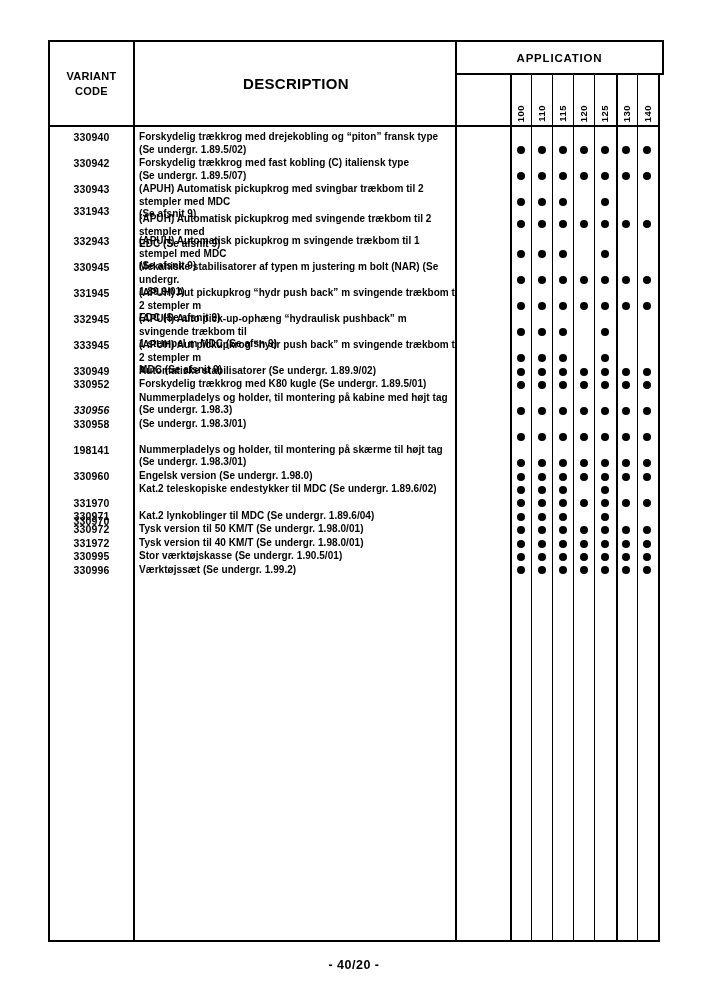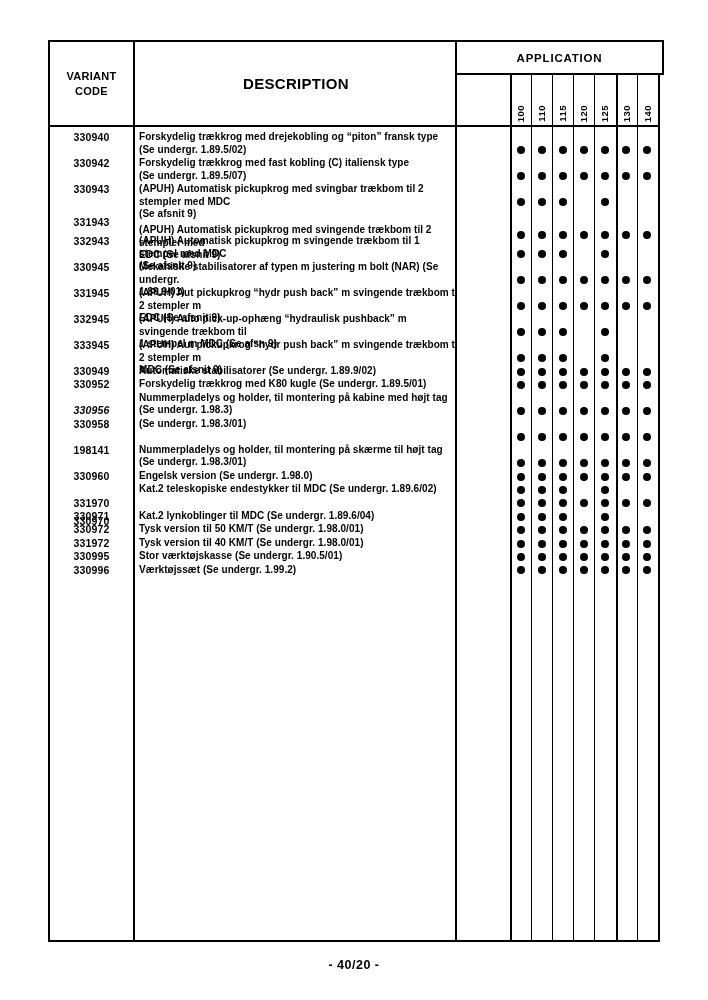--- a/index.html
+++ b/index.html
@@ -160,21 +160,21 @@
             <div>(APUH) Automatisk pickupkrog med svingbar trækbom til 2 stempler med MDC</div>
             <div>(Se afsnit 9)</div>
           </div>
           <div class="dots">
             <div class="dot" style="left: 6.55px; top: 15.4px;"></div>
             <div class="dot" style="left: 27.65px; top: 15.4px;"></div>
             <div class="dot" style="left: 48.75px; top: 15.4px;"></div>
             <div class="dot" style="left: 90.95px; top: 15.4px;"></div>
           </div>
         </div>
-        <div class="row" style="top: 89px; height: 25.2px;">
+        <div class="row" style="top: 78px; height: 25.2px;">
           <div class="code" style="top: 0px;">331943</div>
           <div class="desc" style="top: 0px; margin-top: 8px;">
             <div>(APUH) Automatisk pickupkrog med svingende trækbom til 2 stempler med</div>
             <div>EDC (Se afsnit 9)</div>
           </div>
           <div class="dots">
             <div class="dot" style="left: 6.55px; top: 15.4px;"></div>
             <div class="dot" style="left: 27.65px; top: 15.4px;"></div>
             <div class="dot" style="left: 48.75px; top: 15.4px;"></div>
             <div class="dot" style="left: 69.85px; top: 15.4px;"></div>

